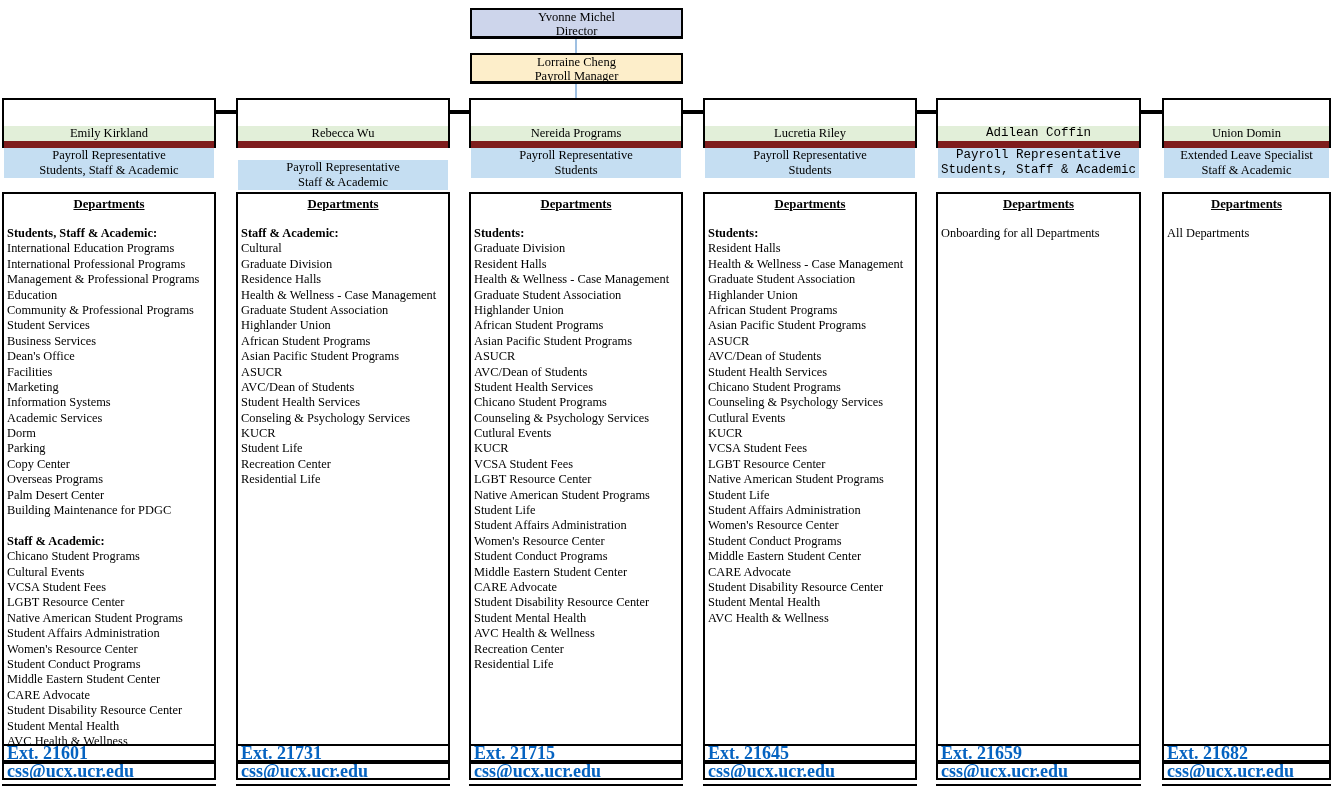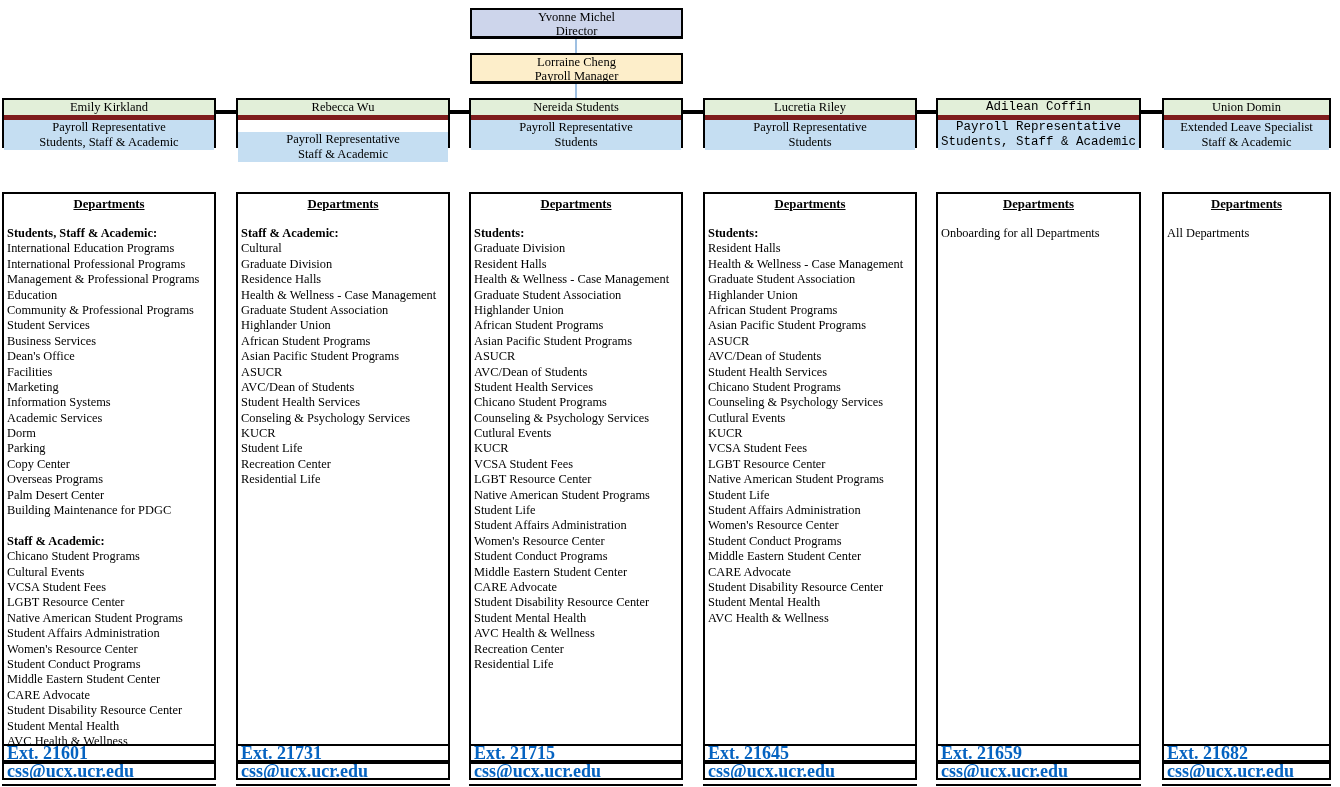--- a/index.html
+++ b/index.html
@@ -14,21 +14,21 @@
   body{font-family:"Liberation Serif","DejaVu Serif",serif;color:#000;}
   #canvas{position:relative;width:1340px;height:787px;background:#fff;overflow:hidden;}
   .abs{position:absolute;box-sizing:border-box;}
   .box{border:2px solid #000;background:#fff;}
   .top-box{text-align:center;font-size:12.5px;line-height:13.5px;padding-top:1px;border-bottom-width:3px;}
   .top-box.director{background:var(--director-fill);}
   .top-box.manager{background:var(--manager-fill);}
   .vconn{background:var(--connector-blue);width:2px;}
   .hconn{background:#000;}
   .rep{display:flex;flex-direction:column;text-align:center;font-size:12.5px;}
-  .rep-head{background:var(--rep-head-fill);height:16px;line-height:15px;border-bottom:5px solid #7f1d1d;}
+  .rep-head{background:var(--rep-head-fill);height:16px;line-height:15px;border-bottom:7px solid #7f1d1d;margin-top:26px;}
   .rep-body{background:var(--rep-body-fill);flex:1;display:flex;flex-direction:column;justify-content:center;line-height:15px;}
   .dept{overflow:hidden;margin-top:32px;}
   .dept-header{font-weight:bold;text-decoration:underline;text-align:center;font-size:12.8px;padding-top:3px;height:15px;line-height:15px;}
   .dept-list{margin-top:14px;padding-left:3px;font-size:12.4px;}
   .line{height:15.4px;line-height:15.4px;white-space:nowrap;overflow:hidden;}
   .heading{font-weight:bold;}
   .blank{height:15.4px;}
   .cell{display:flex;align-items:center;padding-left:3px;font-size:18px;overflow:hidden;white-space:nowrap;}
   .blue{color:var(--link-blue);font-weight:bold;}
   a.link{color:var(--link-blue);text-decoration:underline;cursor:pointer;}
@@ -137,21 +137,21 @@
       </div>
     </div>
     <div class="abs box cell" style="left: 236px; top: 744px; width: 214px; height: 18px;">
       <span class="blue">Ext. 21731</span>
     </div>
     <div class="abs box cell" style="left: 236px; top: 762px; width: 214px; height: 18px;">
       <a class="blue link">css@ucx.ucr.edu</a>
     </div>
     <div class="abs rule" style="left: 236px; top: 784px; width: 214px; height: 2px;"></div>
     <div class="abs box rep" style="left: 469px; top: 98px; width: 214px; height: 50px;">
-      <div class="rep-head"><span>Nereida Students</span></div>
+      <div class="rep-head"><span>Nereida Programs</span></div>
       <div class="rep-body">
         <div>Payroll Representative</div>
         <div>Students</div>
       </div>
     </div>
     <div class="abs hconn" style="left: 683px; top: 110px; width: 20px; height: 4px;"></div>
     <div class="abs box dept" style="left: 469px; top: 160px; width: 214px; height: 563px;">
       <div class="dept-header">Departments</div>
       <div class="dept-list">
         <div class="line heading">Students:</div>

